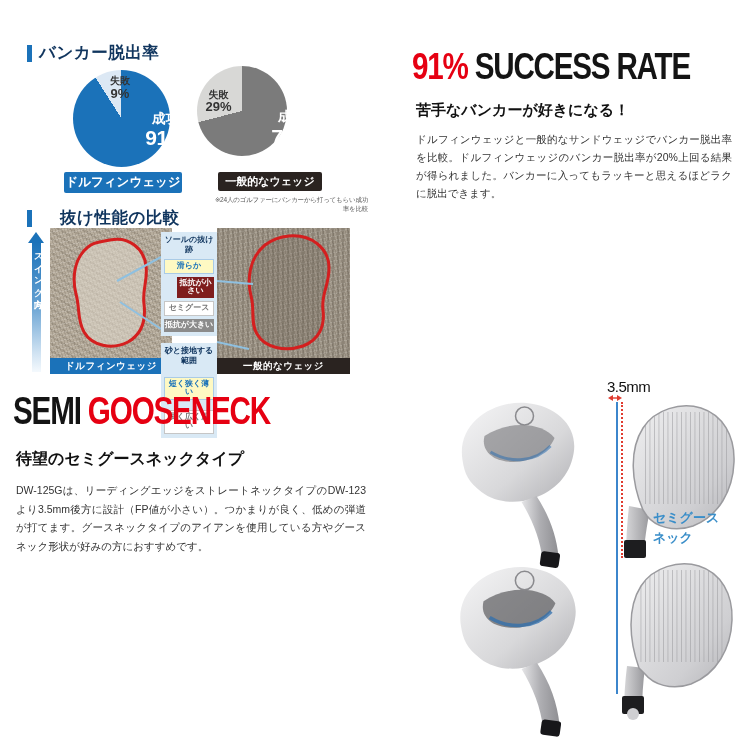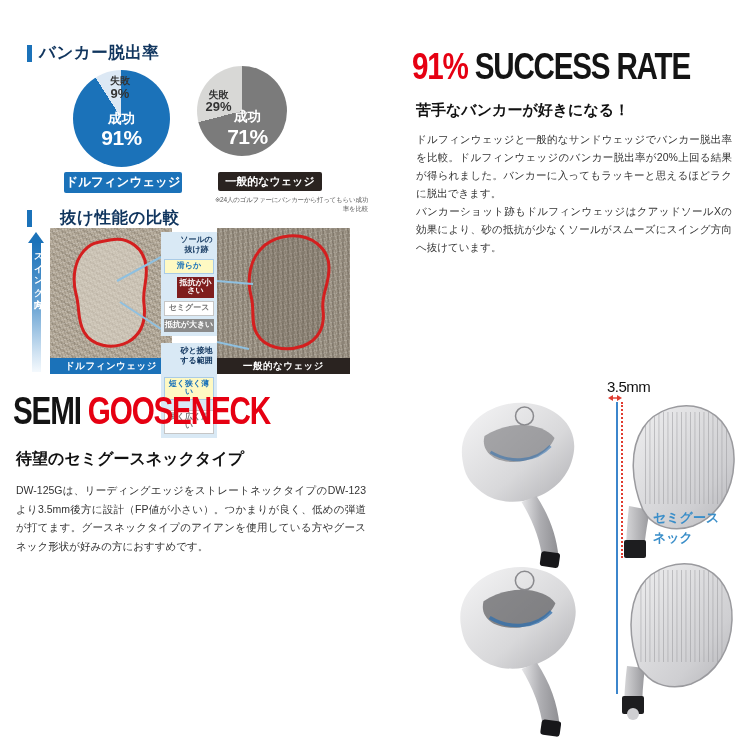--- a/index.html
+++ b/index.html
@@ -10,21 +10,21 @@
   
   .sec-head{display:flex;align-items:center;gap:7px;}
   .sec-bar{width:5px;height:17px;background:#1b72b9;}
   .sec-title{font-size:16.5px;font-weight:bold;color:#10355e;letter-spacing:.5px;}
 
   
   .pie{border-radius:50%;position:absolute;}
   .pie-label{position:absolute;text-align:center;font-weight:bold;line-height:1.15;}
   .fail-top{font-size:10px;color:#333;}
   .fail-pct{font-size:13px;}
-  .succ{color:#fff;}
+  .succ{color:#fff;margin-left:44px;}
   .succ-word{font-size:13.5px;}
   .succ-pct{font-size:21px;letter-spacing:-.5px;}
   .pie-cap{position:absolute;display:flex;align-items:center;justify-content:center;
            color:#fff;font-weight:bold;border-radius:2px;}
   .footnote{position:absolute;font-size:6.5px;color:#555;text-align:right;letter-spacing:-.2px;}
 
   
   .headline{position:absolute;font-weight:bold;white-space:nowrap;line-height:1;
             transform-origin:left top;letter-spacing:-1.5px;}
   .red{color:#e60012;}
@@ -53,21 +53,21 @@
   .sand-l{background-color:#b7ad9d;}
   .sand-r{background-color:#a1988a;
         background-image:
           repeating-linear-gradient(90deg, rgba(70,62,50,.22) 0 2px, transparent 2px 5px),
           repeating-linear-gradient(73deg, rgba(60,50,40,.15) 0 1px, transparent 1px 3px),
           repeating-linear-gradient(168deg, rgba(255,255,255,.12) 0 1px, transparent 1px 4px);}
   .img-cap{position:absolute;left:0;right:0;bottom:0;height:16px;display:flex;align-items:center;
            justify-content:center;color:#fff;font-size:9.5px;font-weight:bold;letter-spacing:.5px;}
   .anno-col{position:absolute;left:133px;top:6px;width:56px;}
   .anno-panel{background:#d9e9f5;padding:3px 3px 4px;display:flex;flex-direction:column;gap:3px;}
-  .anno-head{font-size:8px;font-weight:bold;color:#10355e;text-align:center;line-height:1.3;margin-left:15px;}
+  .anno-head{font-size:8px;font-weight:bold;color:#10355e;text-align:center;line-height:1.3;}
   .anno-box{font-size:8px;font-weight:bold;text-align:center;padding:2px 0;line-height:1.1;}
   .white-blue{background:#fef9c3;color:#1b72b9;border:1px solid #aacbe6;}
   .solid-blue{background:#7f1d1d;color:#fff;margin-left:13px;}
   .white-gray{background:#fff;color:#777;border:1px solid #c6c6c6;}
   .solid-gray{background:#8b8b8b;color:#fff;}
   .mt7{margin-top:7px;gap:10px;}
 
   
   .measure{position:absolute;left:607px;top:378px;font-size:15px;font-weight:normal;color:#111;
            letter-spacing:-.5px;}
@@ -111,21 +111,20 @@
   </div>
   <div class="pie-cap" style="left:218px;top:172px;width:104px;height:19px;background:#2a2320;font-size:11px;">一般的なウェッジ</div>
   <div class="footnote" style="left:210px;top:196px;width:158px;">※24人のゴルファーにバンカーから打ってもらい成功率を比較</div>
 
   <div class="headline" style="left:412px;top:48px;font-size:37px;transform:scaleX(.8);">
     <span class="red">91%</span><span class="blk"> SUCCESS RATE</span>
   </div>
   <div class="jp-sub" style="left:416px;top:101px;">苦手なバンカーが好きになる！</div>
   <div class="body-txt" style="left:416px;top:130px;width:316px;">
     <p>ドルフィンウェッジと一般的なサンドウェッジでバンカー脱出率を比較。ドルフィンウェッジのバンカー脱出率が20%上回る結果が得られました。バンカーに入ってもラッキーと思えるほどラクに脱出できます。</p>
-    <p>バンカーショット跡もドルフィンウェッジはクアッドソールXの効果により、砂の抵抗が少なくソールがスムーズにスイング方向へ抜けています。</p>
   </div>
 
   <div class="abs sec-head" style="left:27px;top:207px;gap:28px;">
     <div class="sec-bar"></div>
     <div class="sec-title">抜け性能の比較</div>
   </div>
 
   <div class="graphic">
 
     <div class="swing-arrow">

